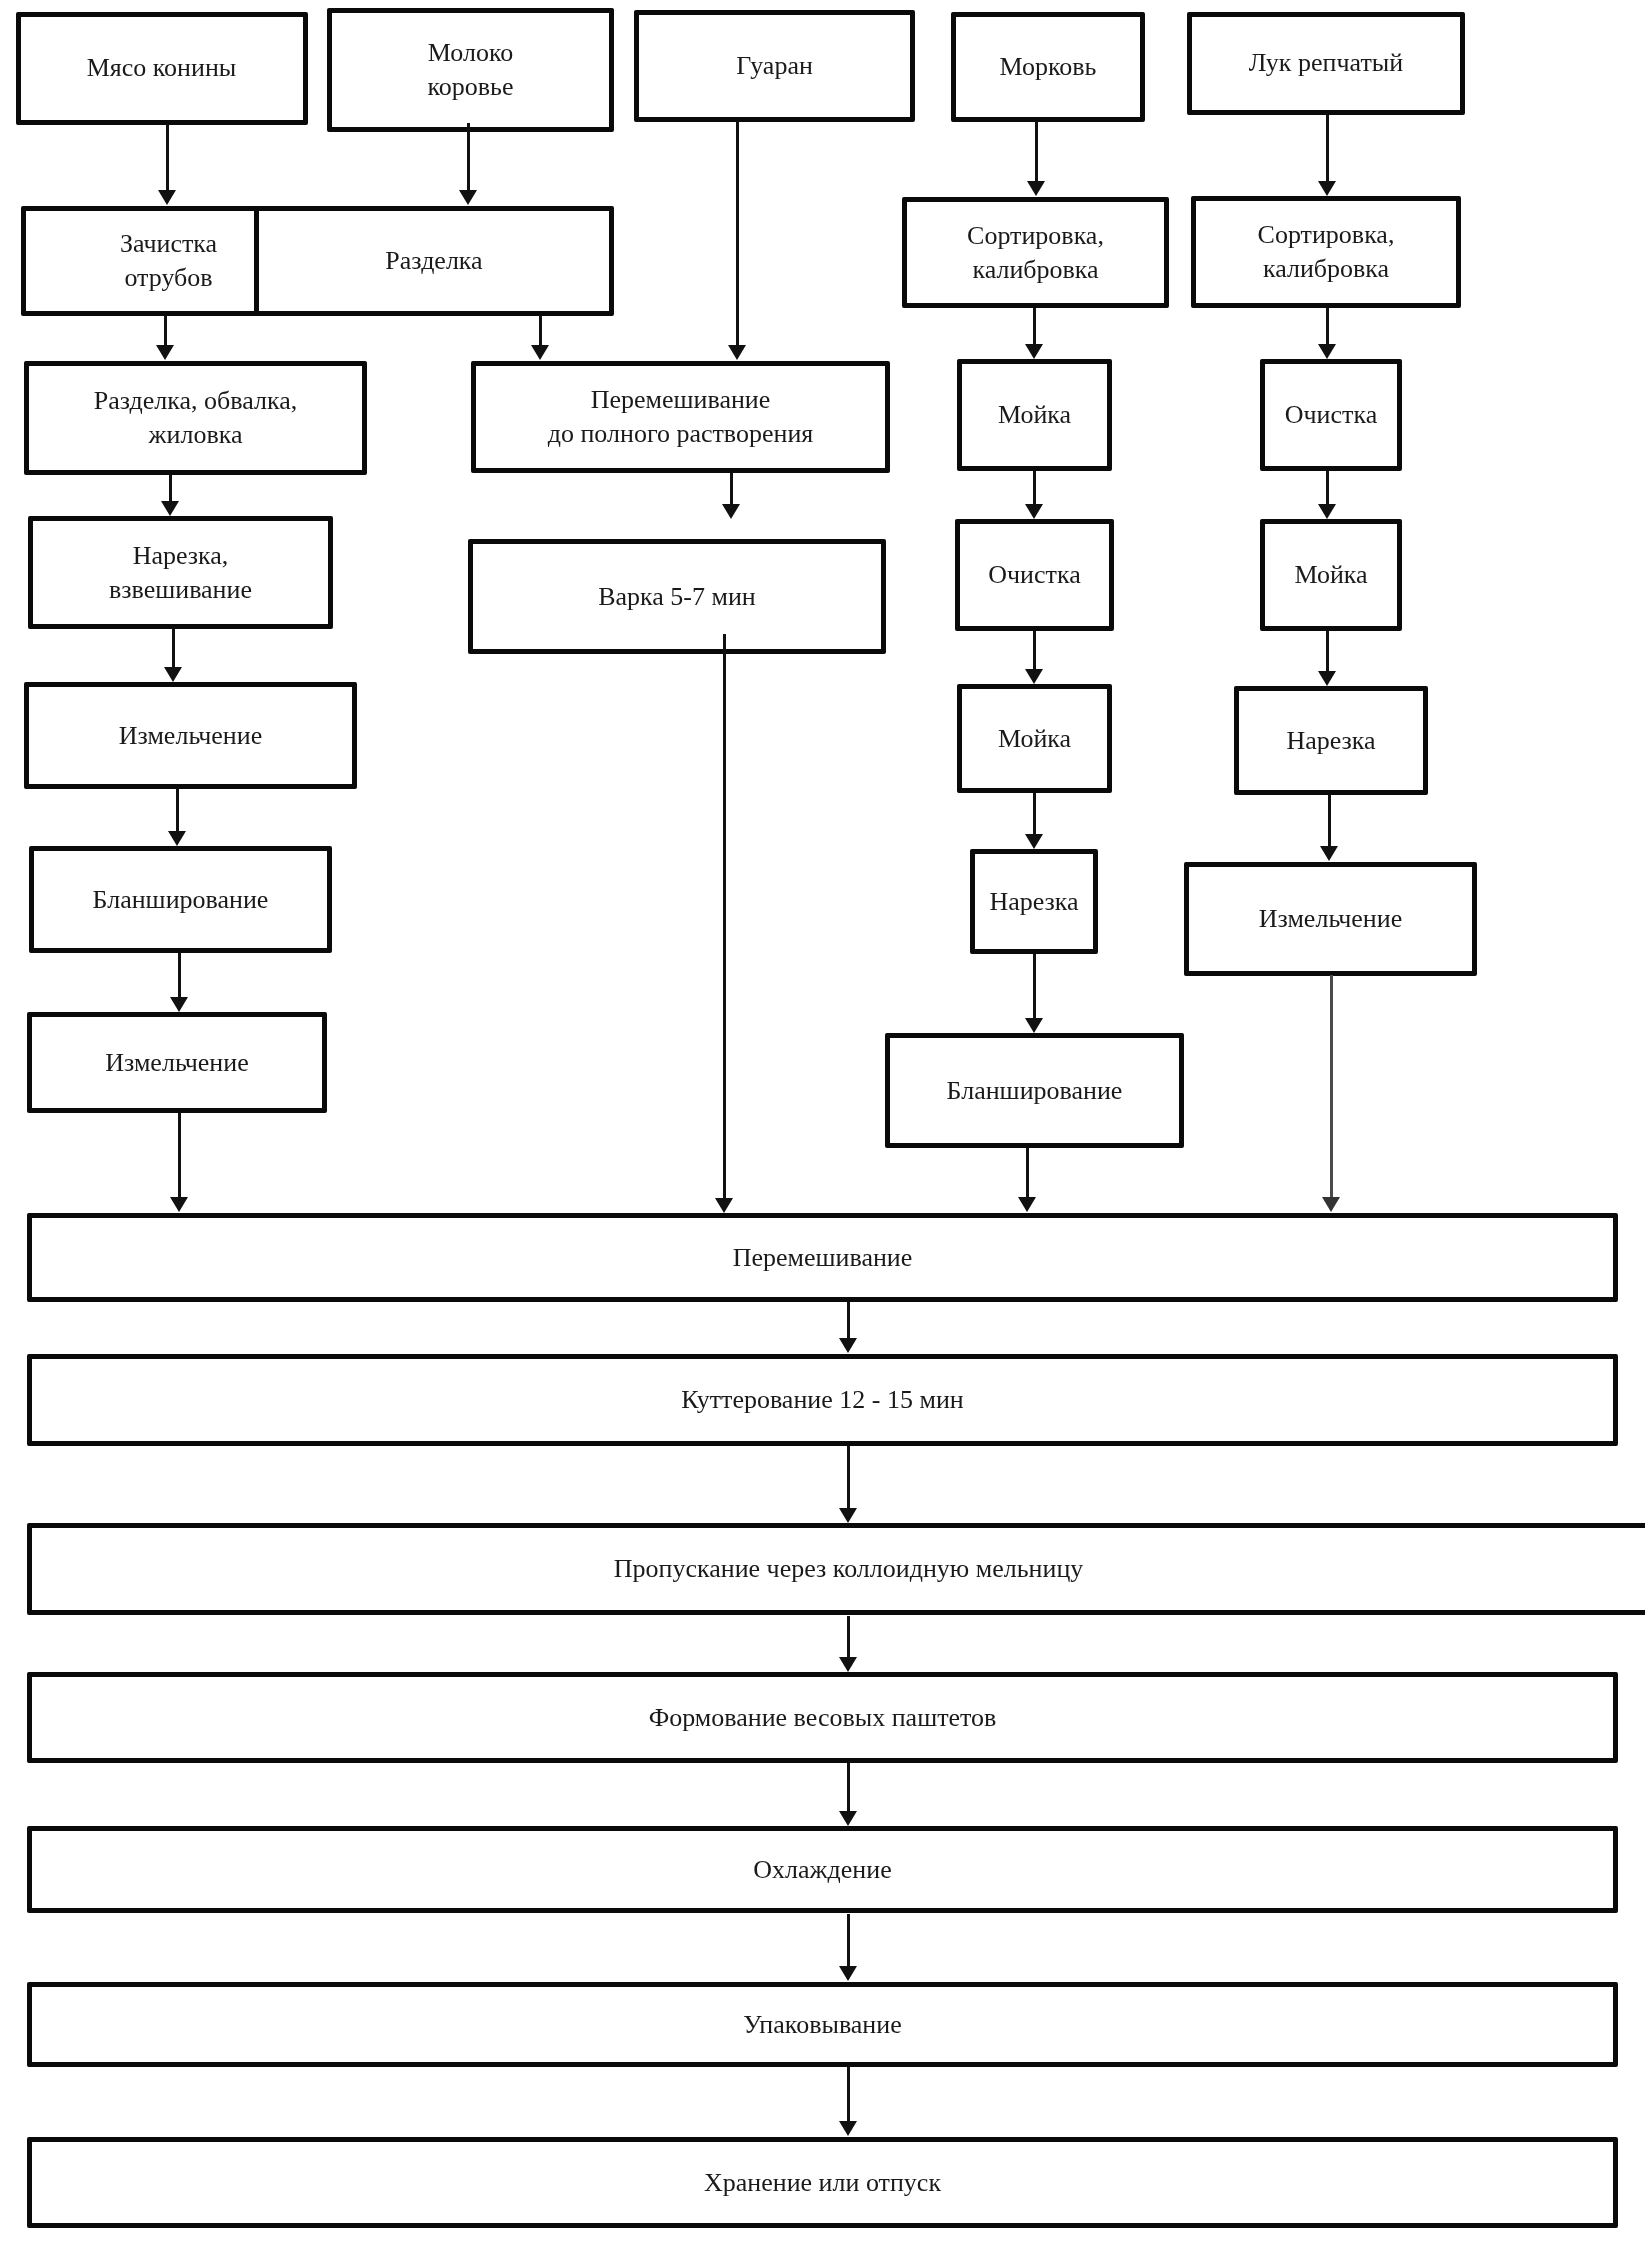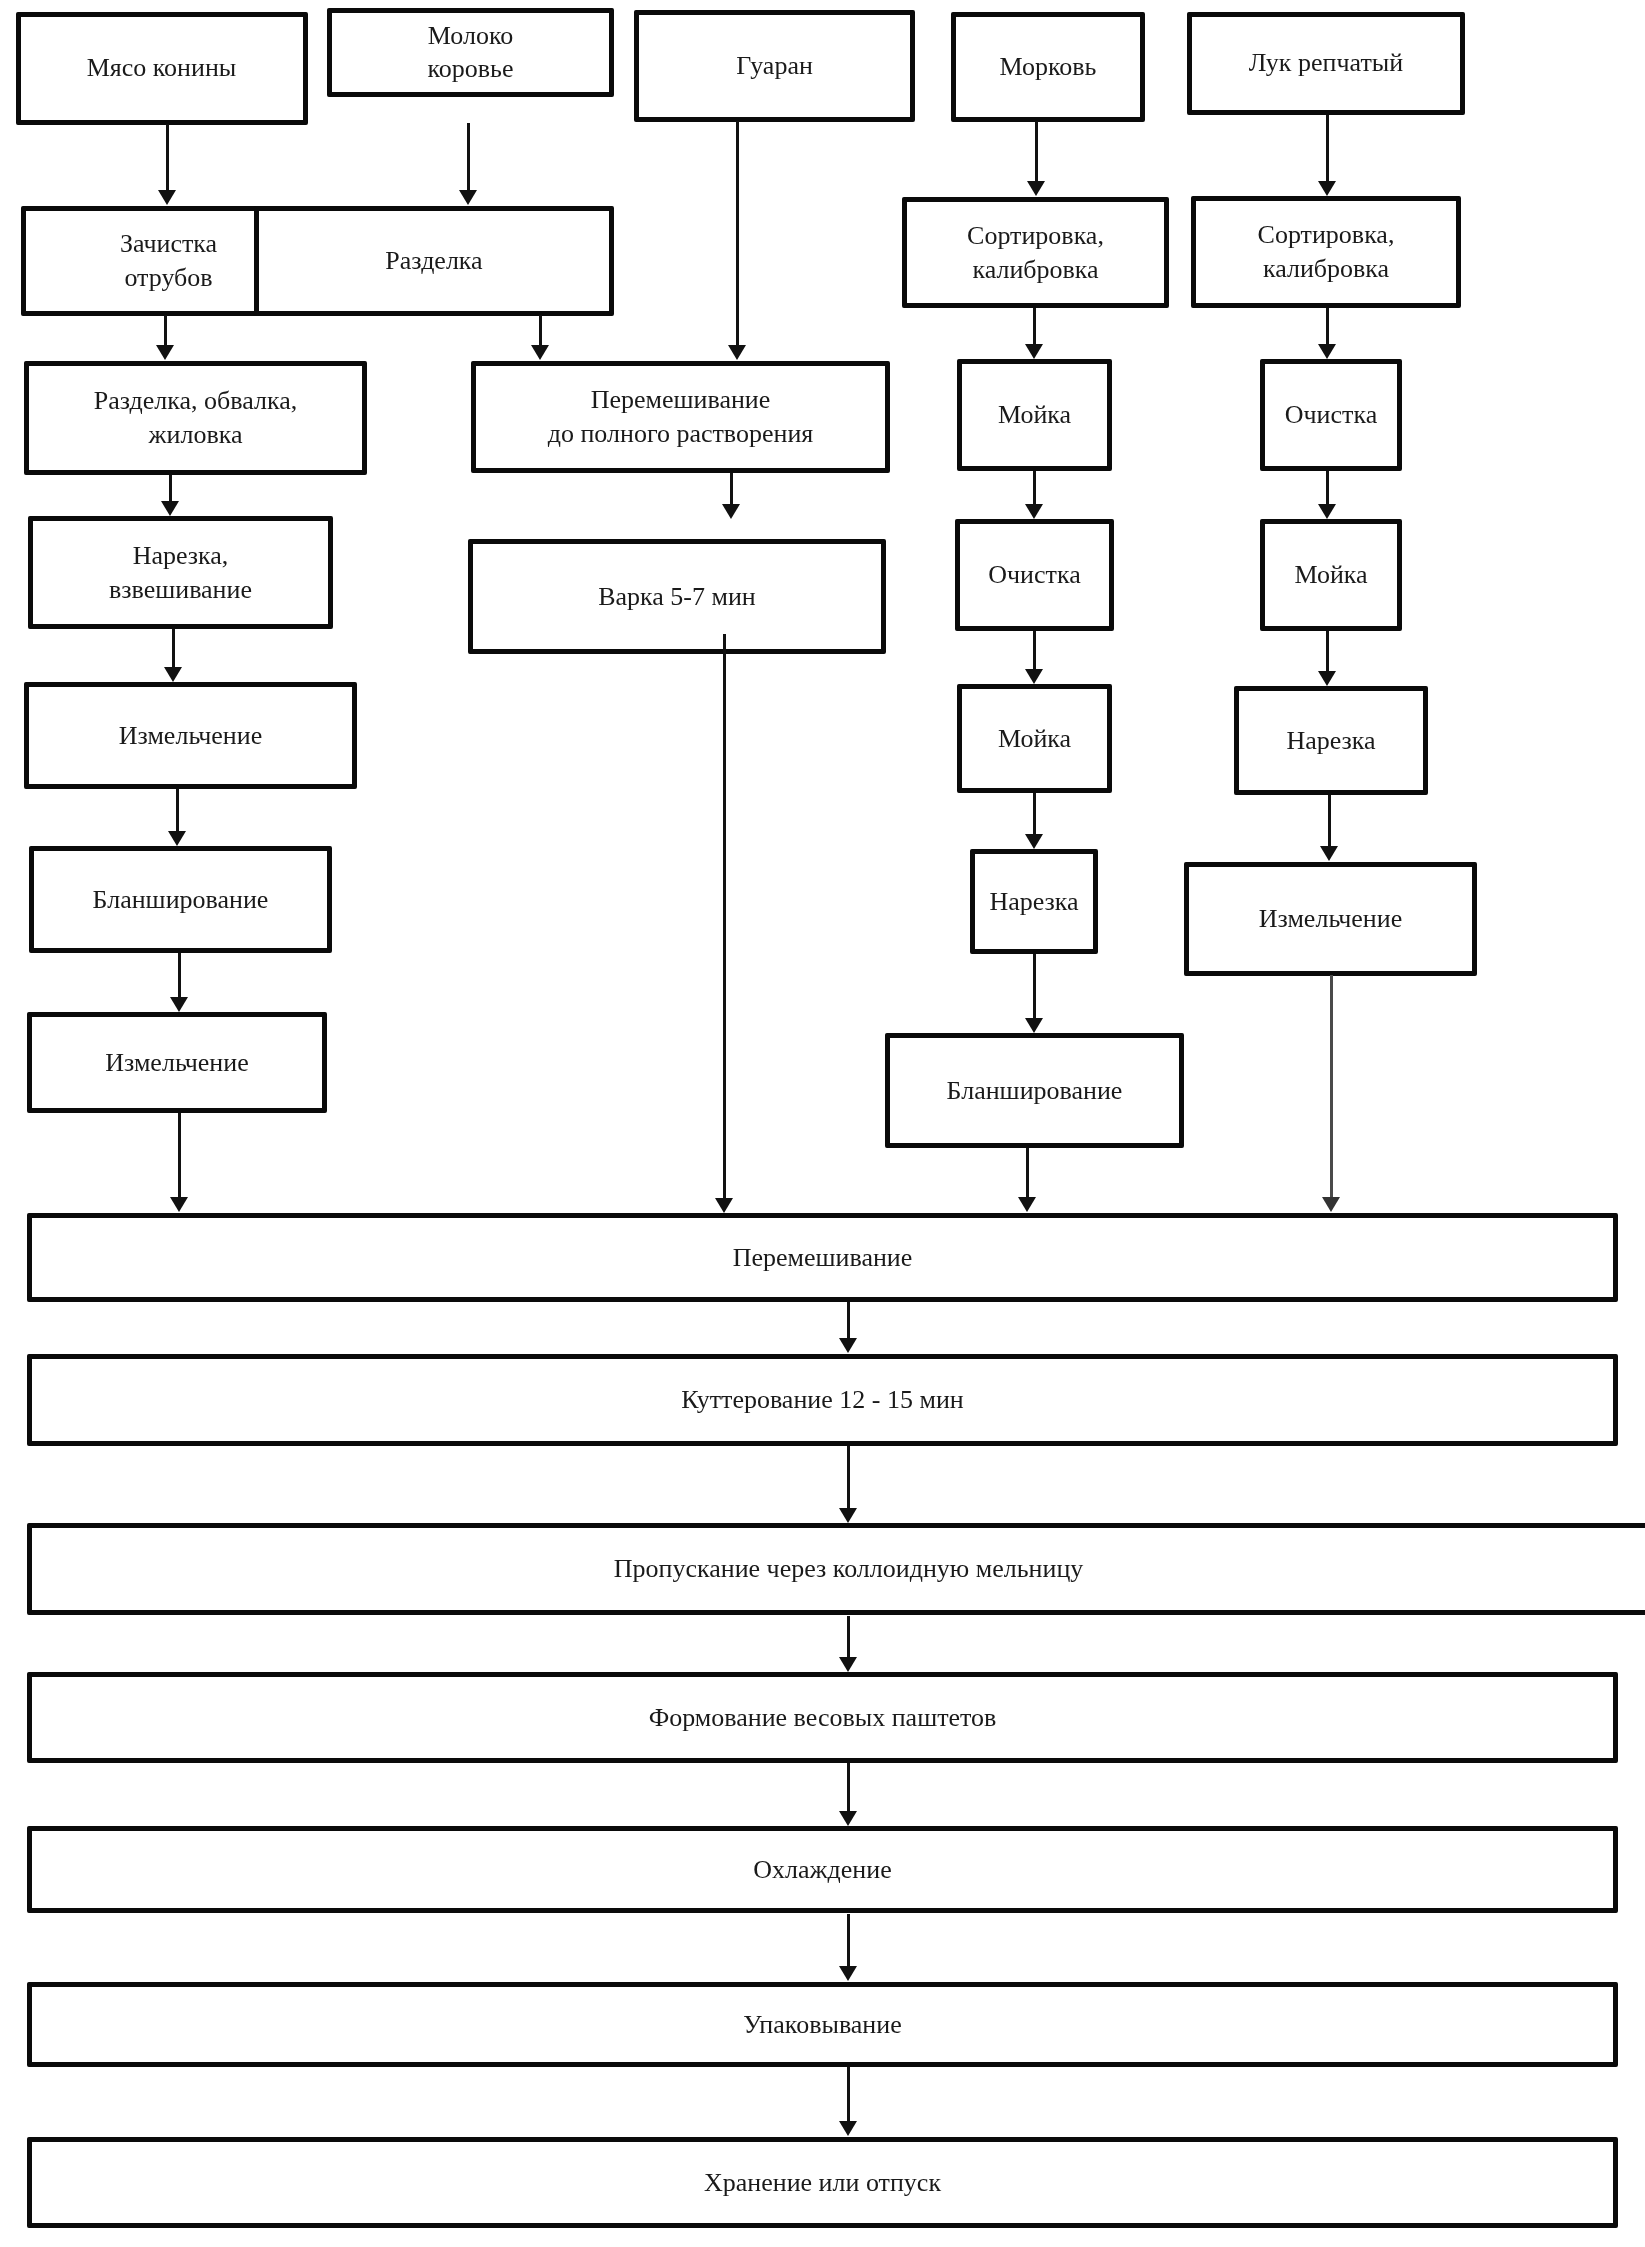--- a/index.html
+++ b/index.html
@@ -35,21 +35,21 @@
   <div class="node" style="left:21px;top:206px;width:295px;height:110px">Зачистка
 отрубов</div>
   <div class="node" style="left:24px;top:361px;width:343px;height:114px">Разделка, обвалка,
 жиловка</div>
   <div class="node" style="left:28px;top:516px;width:305px;height:113px">Нарезка,
 взвешивание</div>
   <div class="node" style="left:24px;top:682px;width:333px;height:107px">Измельчение</div>
   <div class="node" style="left:29px;top:846px;width:303px;height:107px">Бланширование</div>
   <div class="node" style="left:27px;top:1012px;width:300px;height:101px">Измельчение</div>
 
-  <div class="node" style="left:327px;top:7.8px;width:287px;height:89px">Молоко
+  <div class="node" style="left:327px;top:7.8px;width:287px;height:124px">Молоко
 коровье</div>
   <div class="node" style="left:254px;top:206px;width:360px;height:110px">Разделка</div>
 
   <div class="node" style="left:634px;top:9.7px;width:281px;height:112px">Гуаран</div>
   <div class="node" style="left:471px;top:361px;width:419px;height:112px">Перемешивание
 до полного растворения</div>
   <div class="node" style="left:468px;top:539px;width:418px;height:115px">Варка 5-7 мин</div>
 
   <div class="node" style="left:951px;top:11.6px;width:194px;height:110px">Морковь</div>
   <div class="node" style="left:902px;top:197px;width:267px;height:111px">Сортировка,

